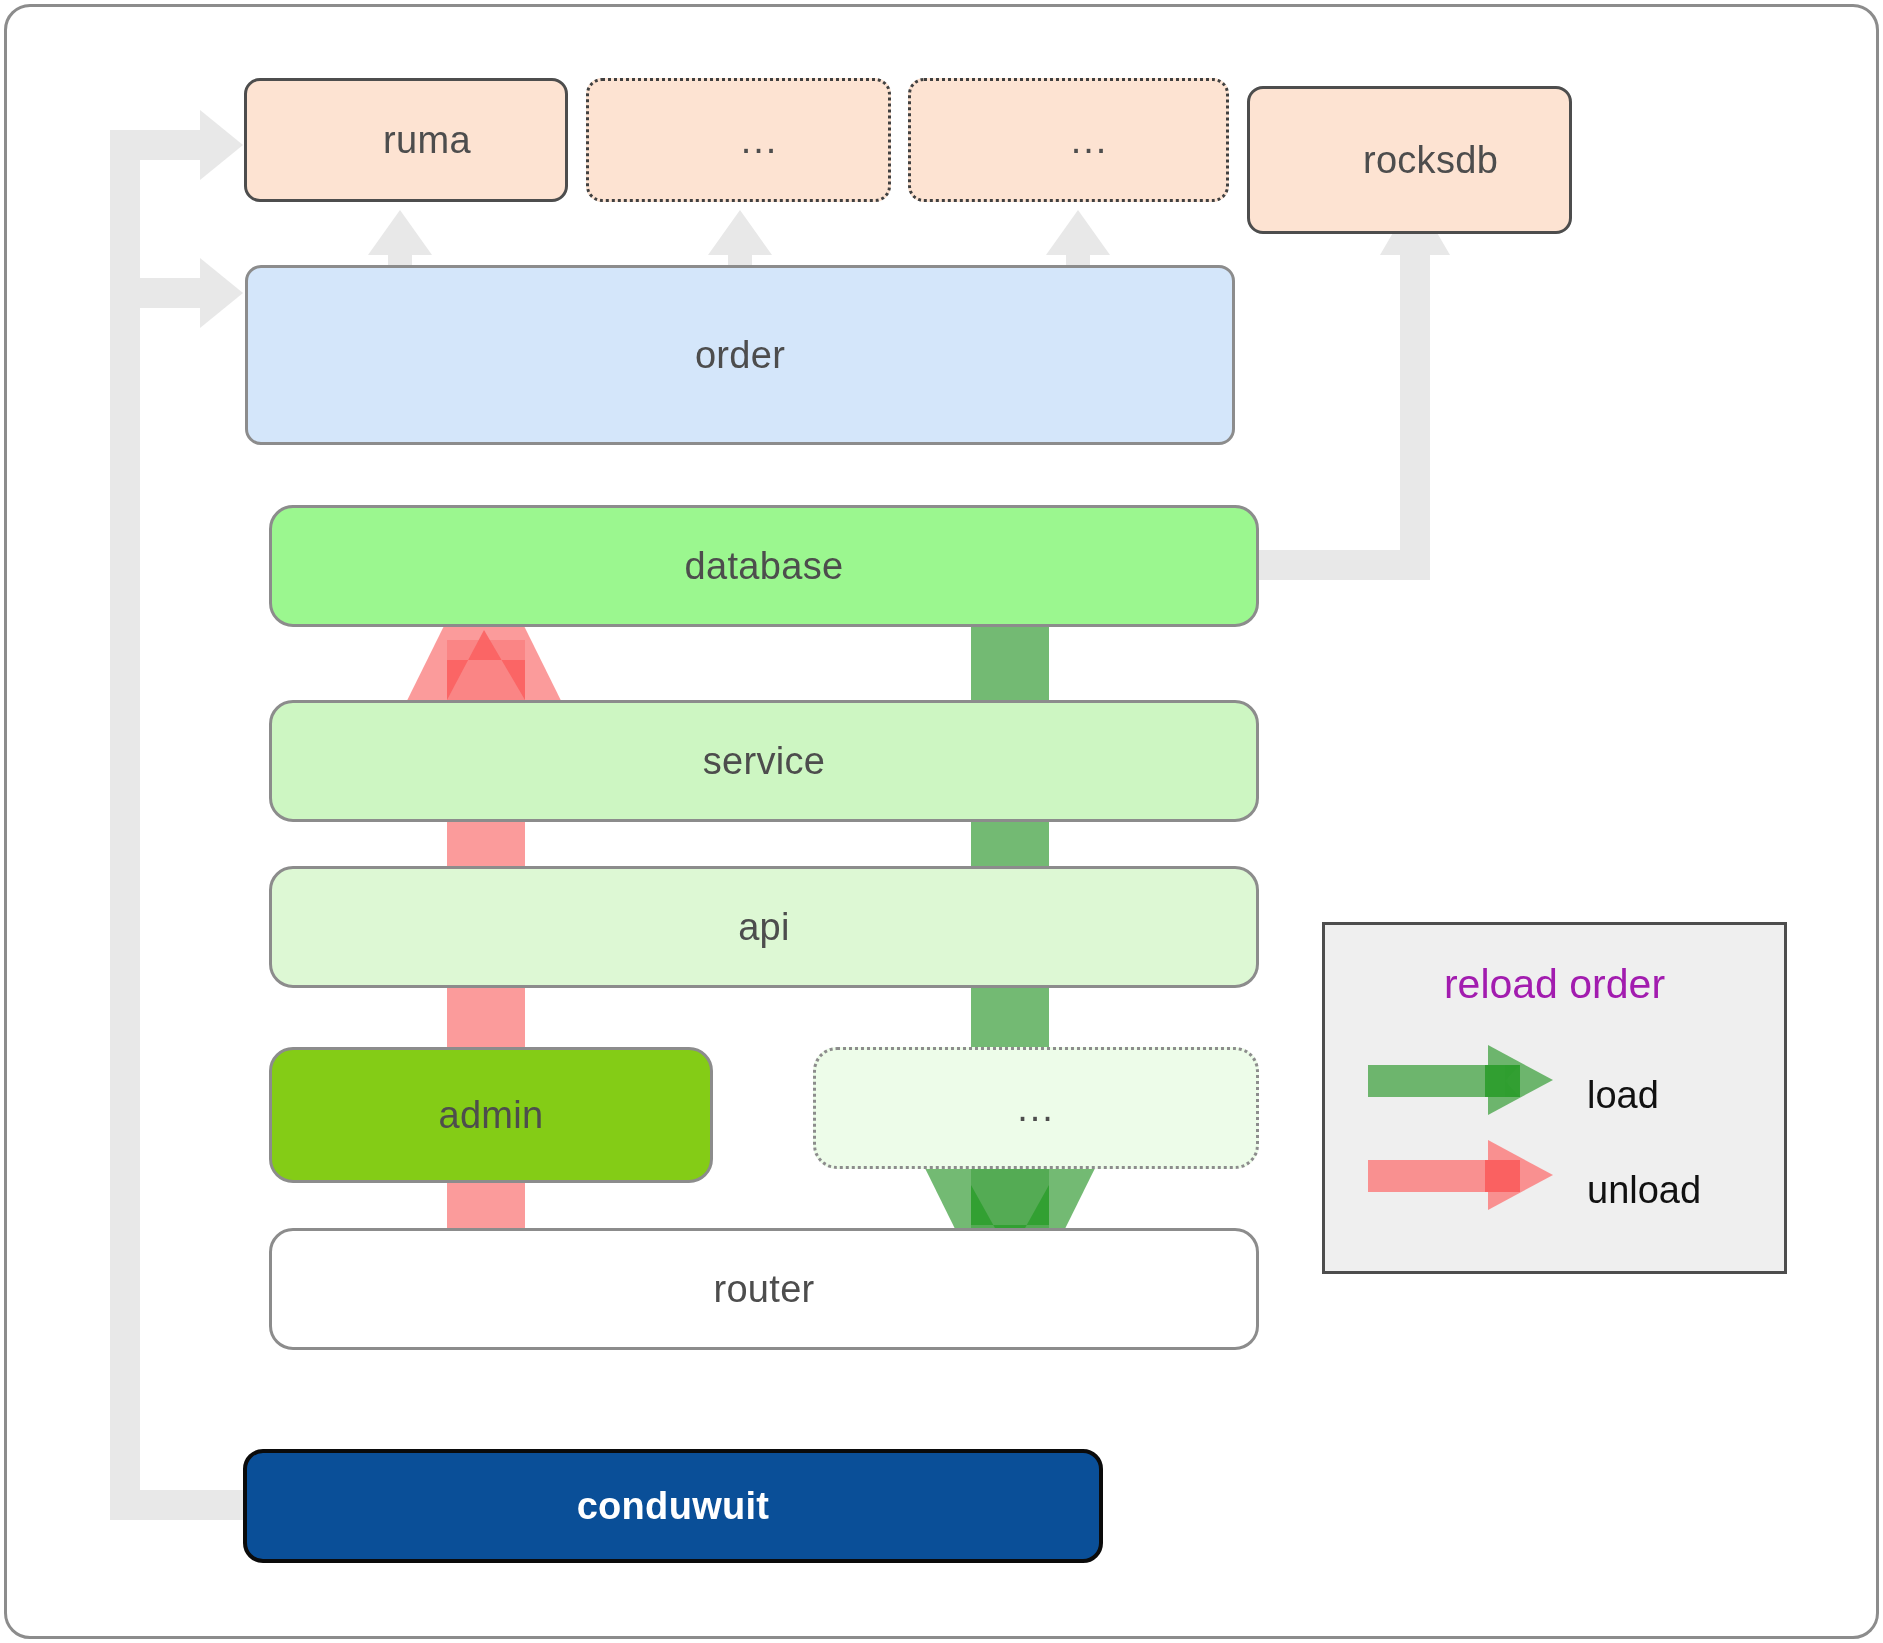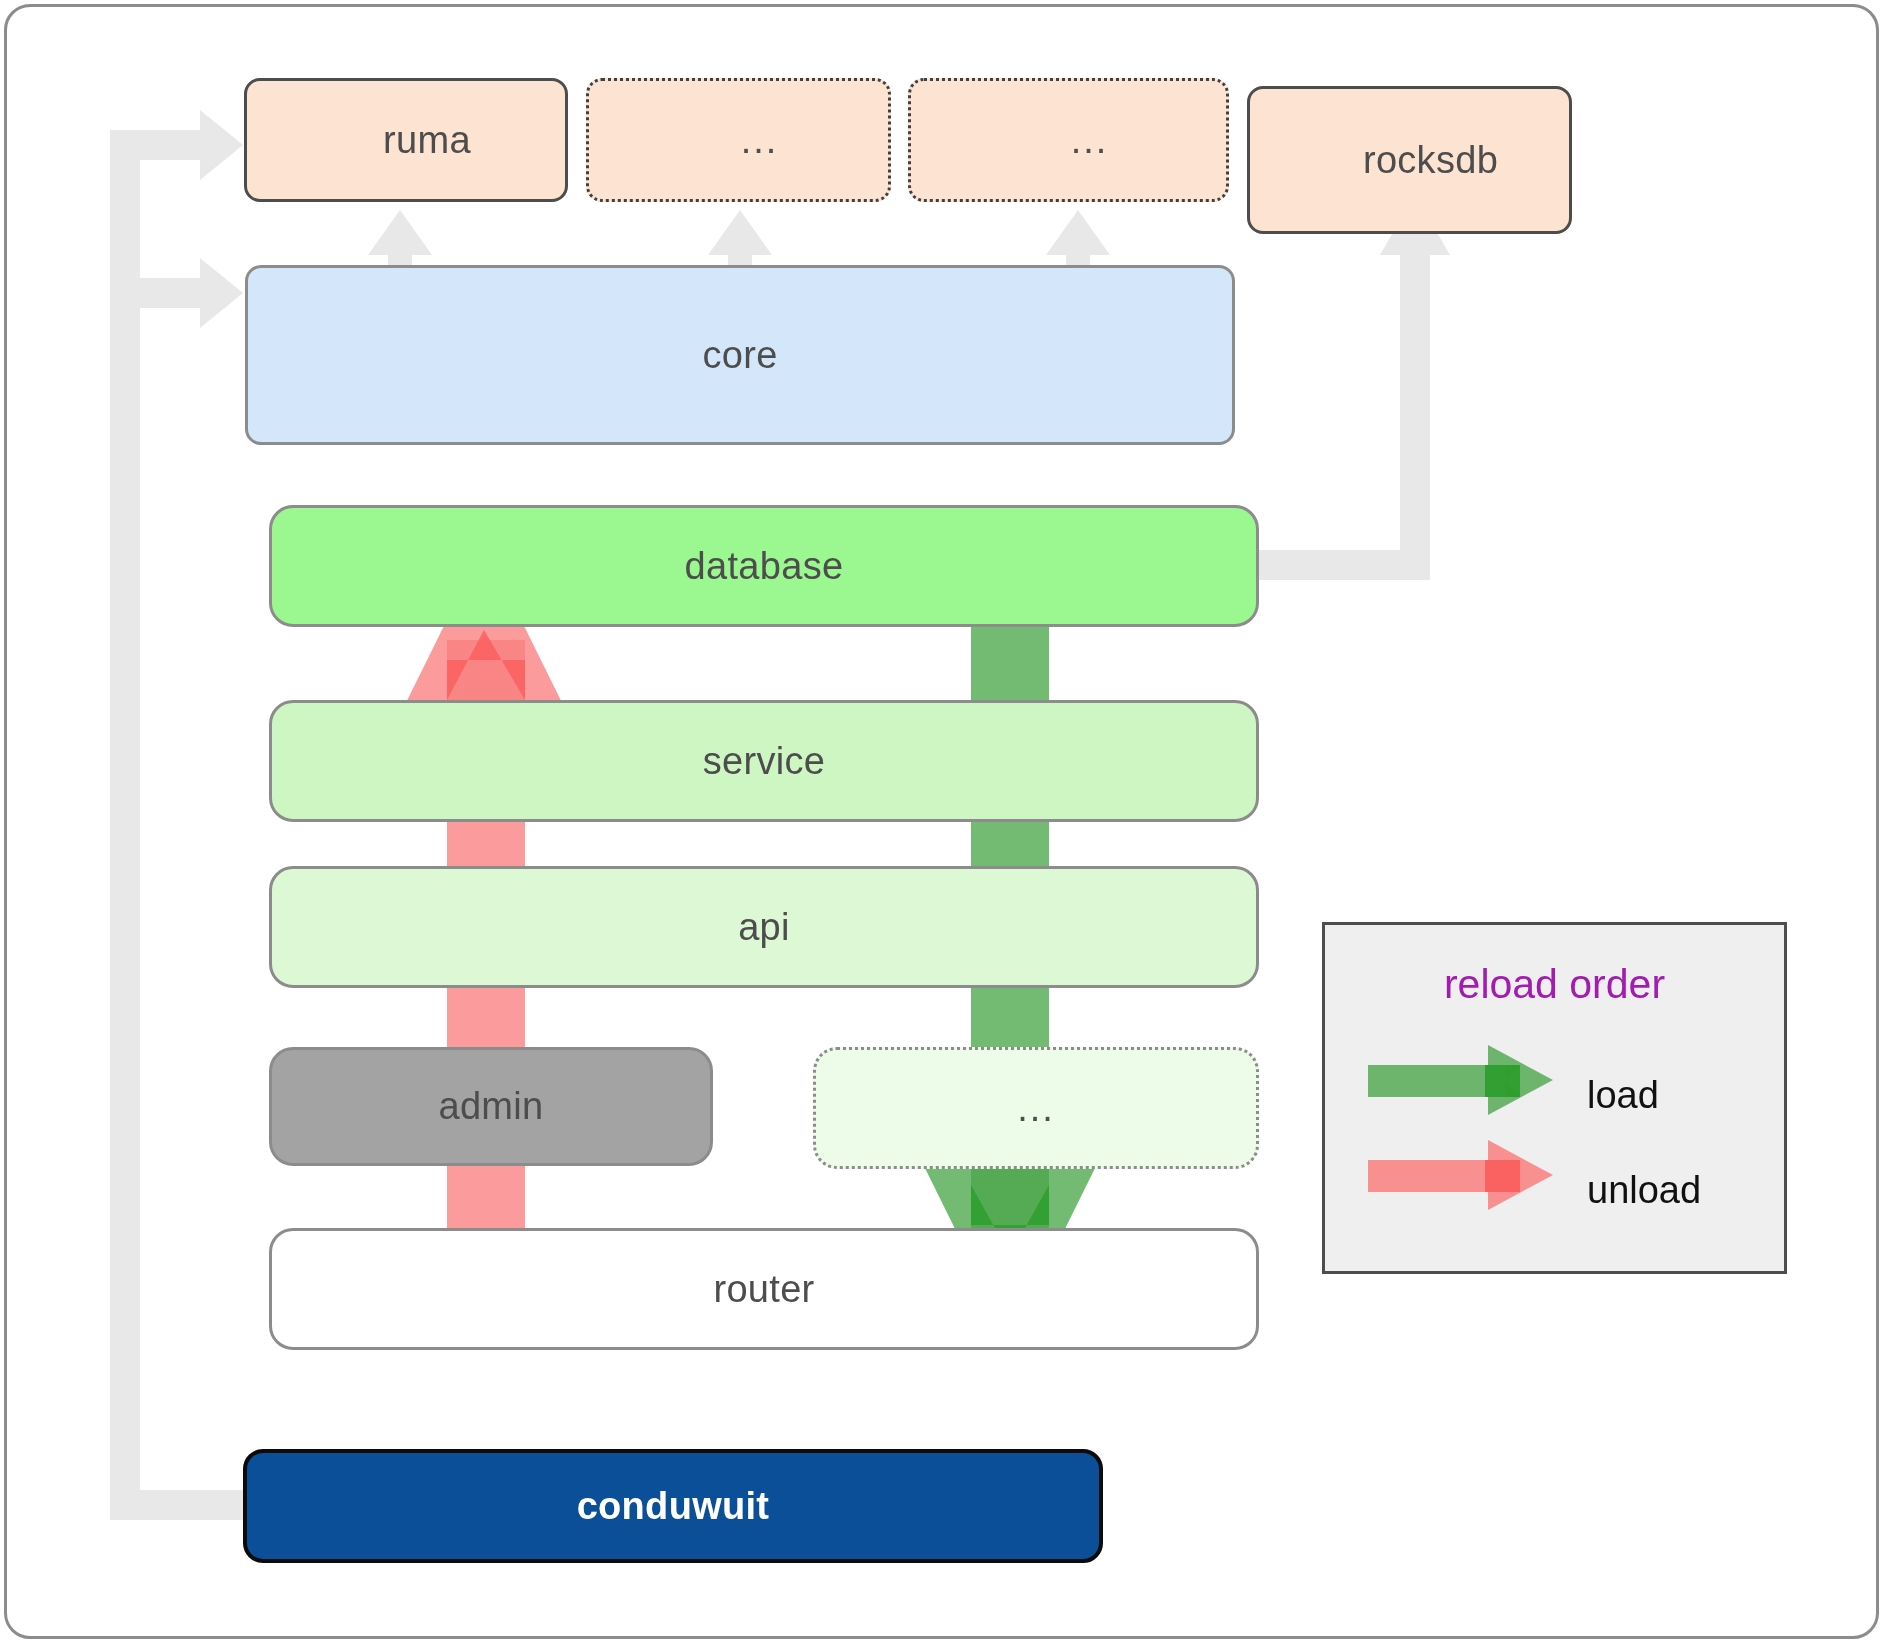--- a/index.html
+++ b/index.html
@@ -179,36 +179,36 @@
 
   <div class="node dep dotted" style="left:908px; top:78px; width:321px; height:124px;">
     <span class="node-label dots">...</span>
   </div>
 
   <div class="node dep" style="left:1247px; top:86px; width:325px; height:148px;">
     <span class="node-label">rocksdb</span>
   </div>
 
   <div class="node core-box" style="left:245px; top:265px; width:990px; height:180px;">
-    <span class="node-label">core</span>
+    <span class="node-label">order</span>
   </div>
 
   <div class="node layer" style="left:245px; top:505px; width:990px; height:122px; background:#9bf78f;">
     <span class="node-label">database</span>
   </div>
 
   <div class="node layer" style="left:245px; top:700px; width:990px; height:122px; background:#cdf6c2;">
     <span class="node-label">service</span>
   </div>
 
   <div class="node layer" style="left:245px; top:866px; width:990px; height:122px; background:#ddf8d4;">
     <span class="node-label">api</span>
   </div>
 
-  <div class="node layer" style="left:245px; top:1047px; width:444px; height:119px; background:#a3a3a3;justify-content:center;">
+  <div class="node layer" style="left:245px; top:1047px; width:444px; height:136px; background:#84cc16;justify-content:center;">
     <span class="node-label">admin</span>
   </div>
 
   <div class="node layer dotted" style="left:789px; top:1047px; width:446px; height:122px; background:#edfce9;">
     <span class="node-label dots">...</span>
   </div>
 
   <div class="node layer" style="left:245px; top:1228px; width:990px; height:122px; background:#ffffff;">
     <span class="node-label">router</span>
   </div>

